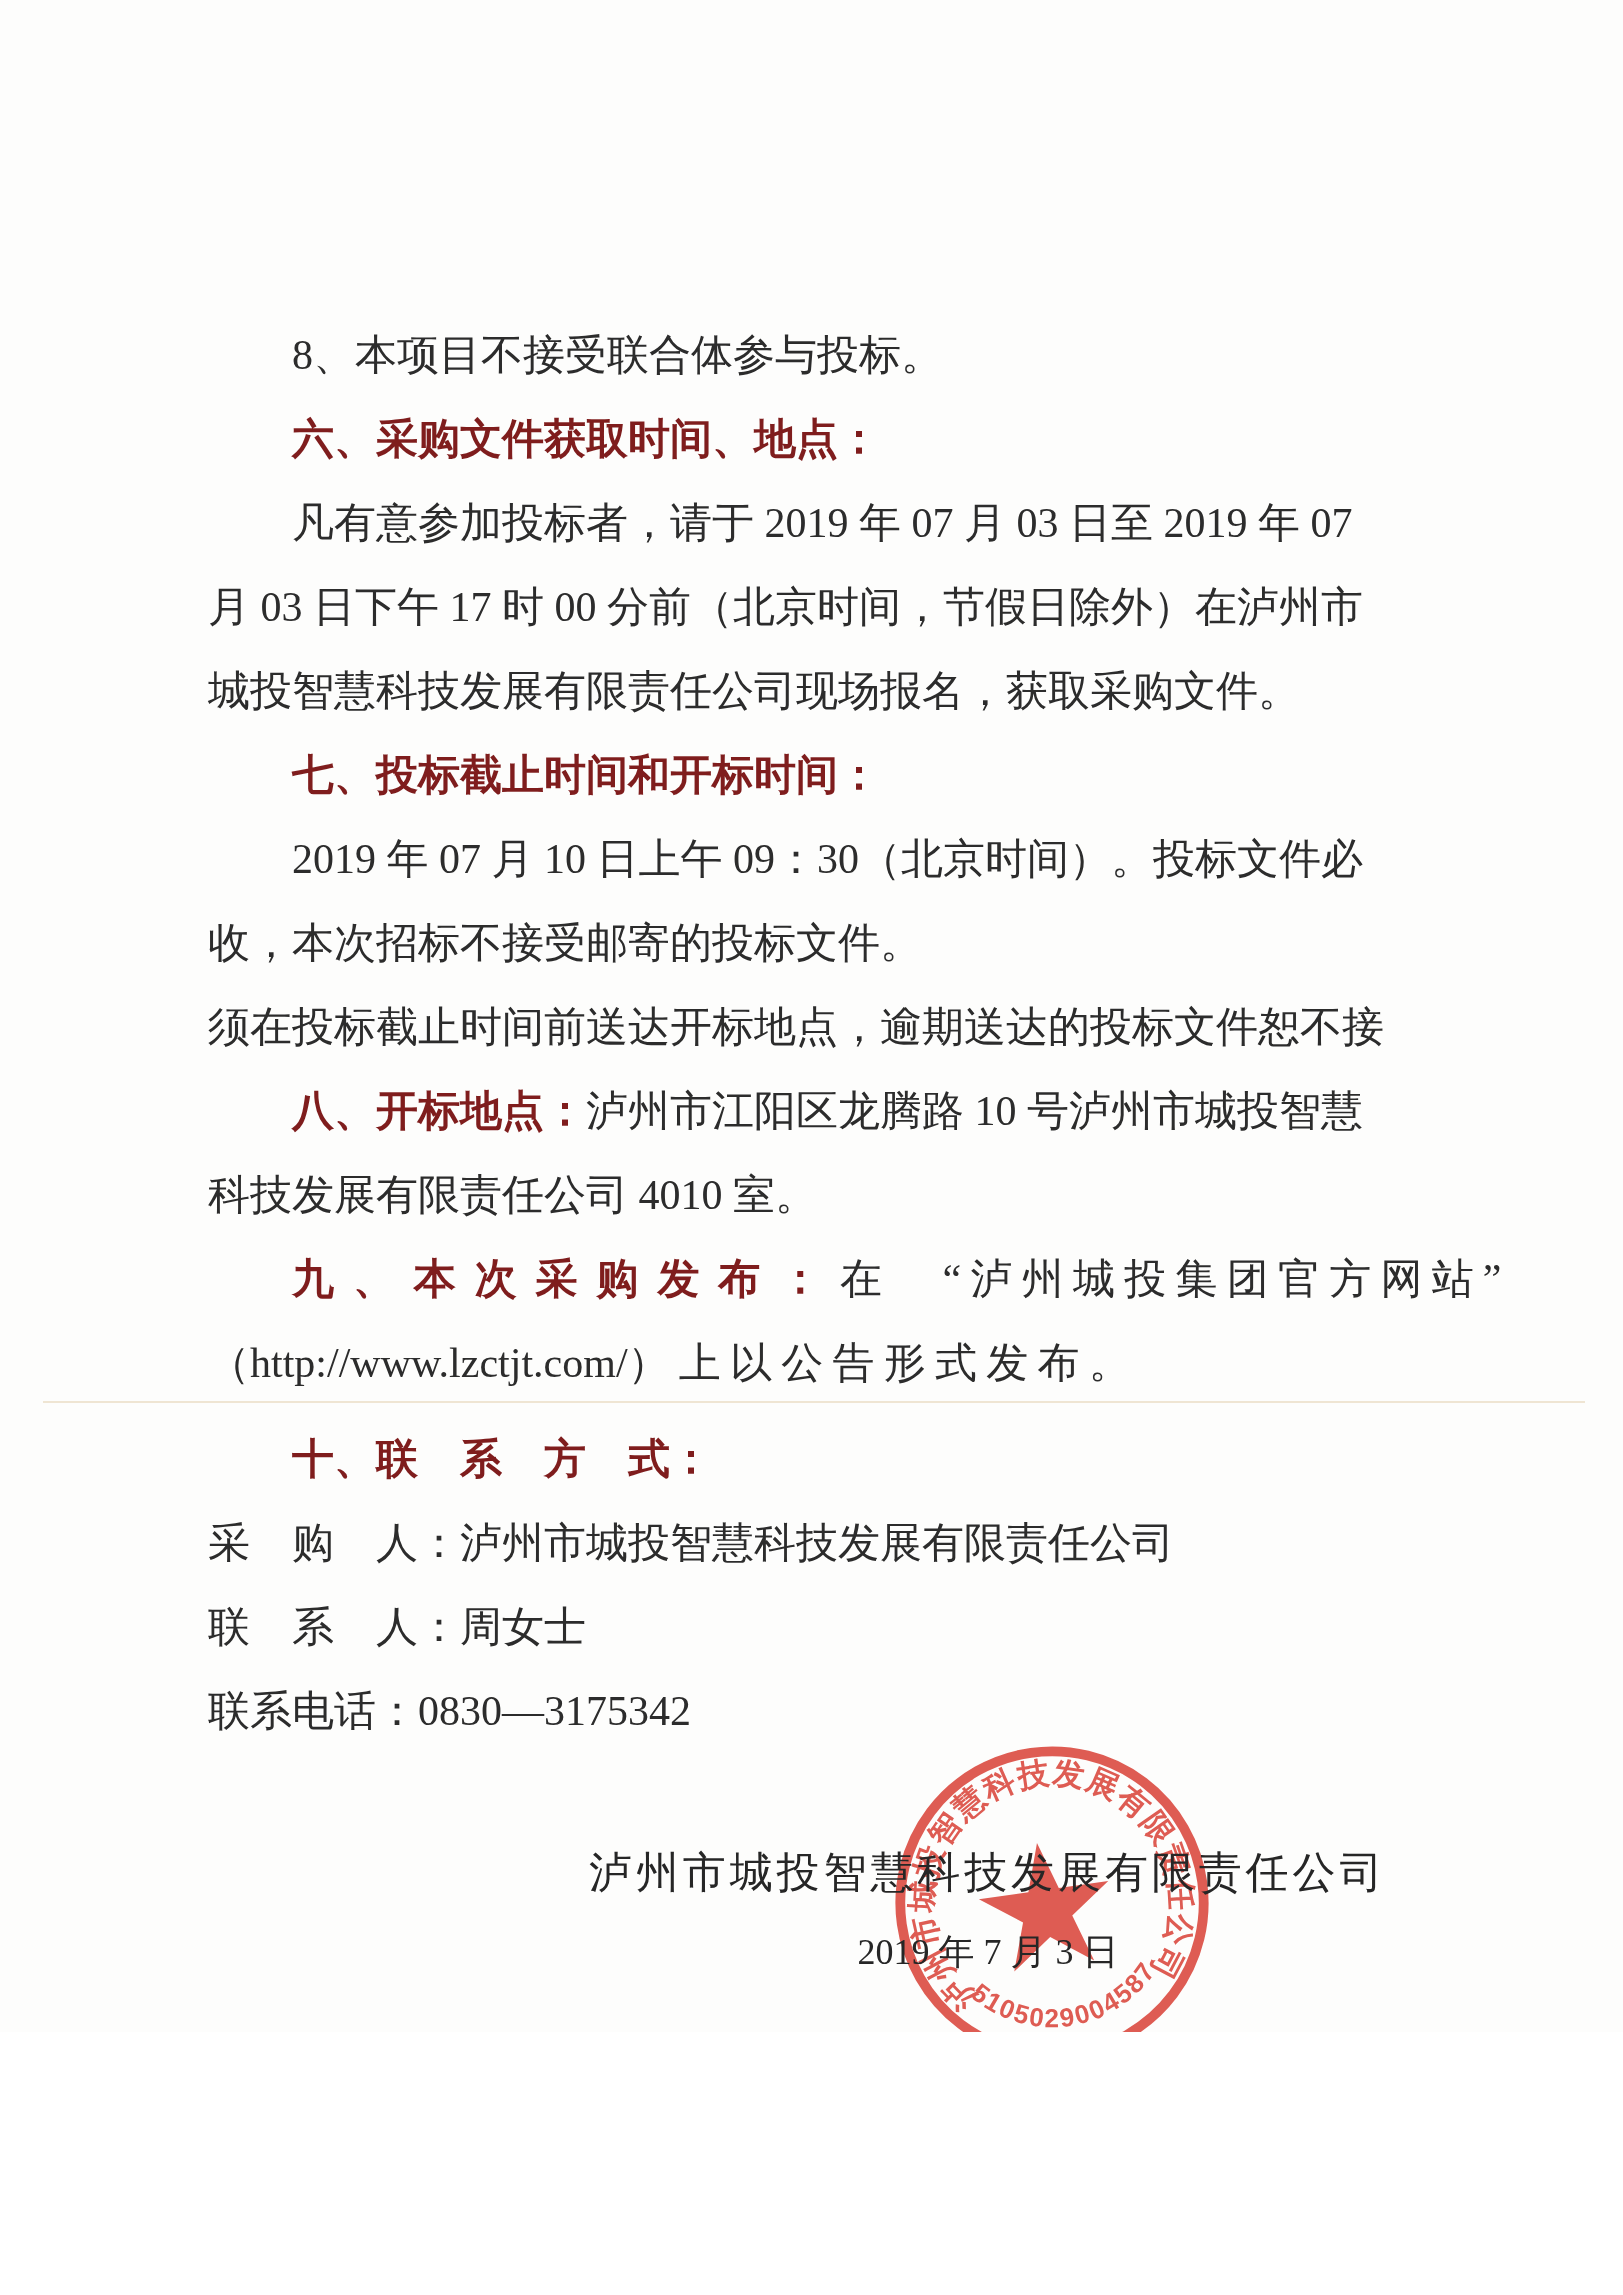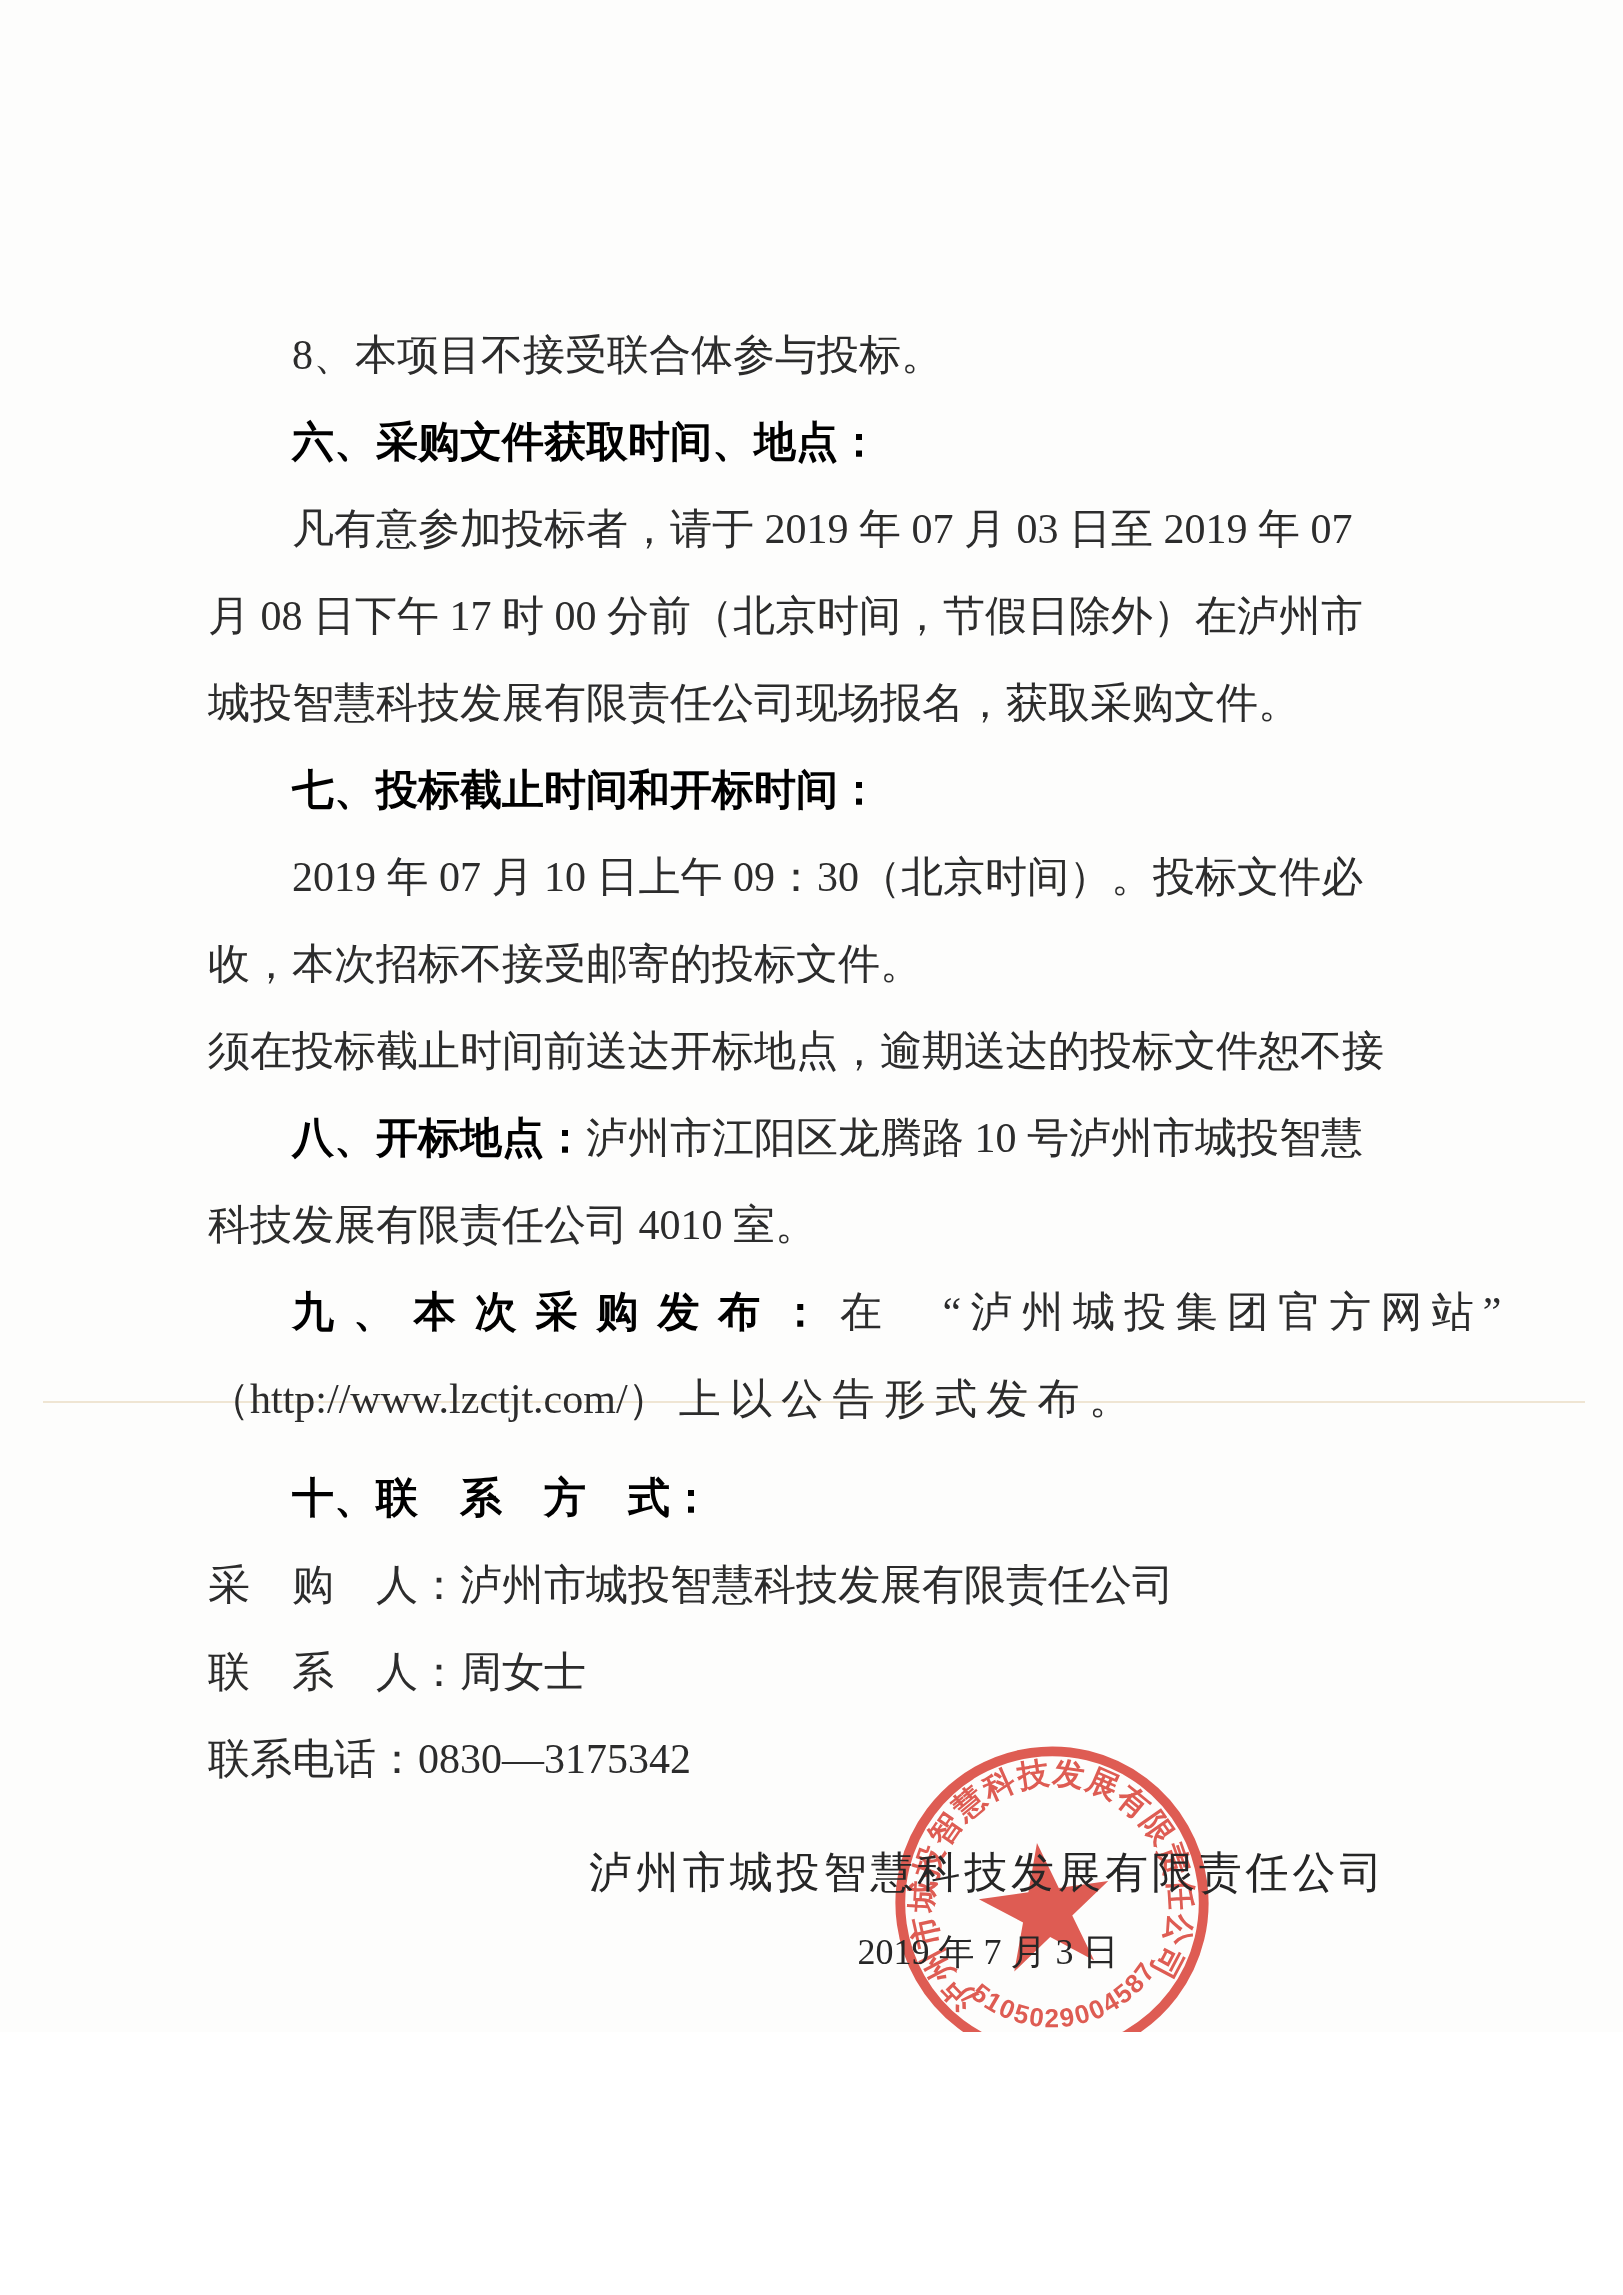--- a/index.html
+++ b/index.html
@@ -16,23 +16,23 @@
     left:208px;top:313px;
     width:1217px;
     font-size:42px;
     line-height:84px;
     z-index:2;
   }
   .ln{margin:0;padding:0;white-space:nowrap;}
   .indent{text-indent:84px;}
   .gap-above{margin-top:11.8px;}
   .b{
-    font-family:Liberation Mono, monospace;
+    font-family:Liberation Sans, sans-serif;
     font-weight:700;
-    color:#000000;
+    color:#7f1d1d;
   }
   .ls-lg{letter-spacing:.45em;}
   .ls-sm{letter-spacing:.22em;font-family:Liberation Serif, serif;}
   .scanline{
     position:absolute;
     left:43px;top:1401px;
     width:1542px;height:2px;
     background:#eadcc6;
     opacity:.75;
     z-index:1;
@@ -74,21 +74,21 @@
 </style>
 </head>
 <body>
 
 <div class="page">
 
   <div class="doc">
     <p class="ln indent"><span class="b"></span><span>8、本项目不接受联合体参与投标。</span></p>
     <p class="ln indent"><span class="b">六、采购文件获取时间、地点：</span><span></span></p>
     <p class="ln indent"><span class="b"></span><span>凡有意参加投标者，请于 2019 年 07 月 03 日至 2019 年 07</span></p>
-    <p class="ln"><span class="b"></span><span>月 08 日下午 17 时 00 分前（北京时间，节假日除外）在泸州市</span></p>
+    <p class="ln"><span class="b"></span><span>月 03 日下午 17 时 00 分前（北京时间，节假日除外）在泸州市</span></p>
     <p class="ln"><span class="b"></span><span>城投智慧科技发展有限责任公司现场报名，获取采购文件。</span></p>
     <p class="ln indent"><span class="b">七、投标截止时间和开标时间：</span><span></span></p>
     <p class="ln indent"><span class="b"></span><span>2019 年 07 月 10 日上午 09：30（北京时间）。投标文件必</span></p>
     <p class="ln"><span class="b"></span><span>收，本次招标不接受邮寄的投标文件。</span></p>
     <p class="ln"><span class="b"></span><span>须在投标截止时间前送达开标地点，逾期送达的投标文件恕不接</span></p>
     <p class="ln indent"><span class="b">八、开标地点：</span><span>泸州市江阳区龙腾路 10 号泸州市城投智慧</span></p>
     <p class="ln"><span class="b"></span><span>科技发展有限责任公司 4010 室。</span></p>
     <p class="ln indent"><span class="b ls-lg">九、本次采购发布：</span><span class="ls-sm">在　“泸州城投集团官方网站”</span></p>
     <p class="ln"><span class="b"></span><span>（http://www.lzctjt.com/</span><span class="ls-sm">）上以公告形式发布。</span></p>
     <p class="ln indent gap-above"><span class="b">十、联　系　方　式：</span><span></span></p>

